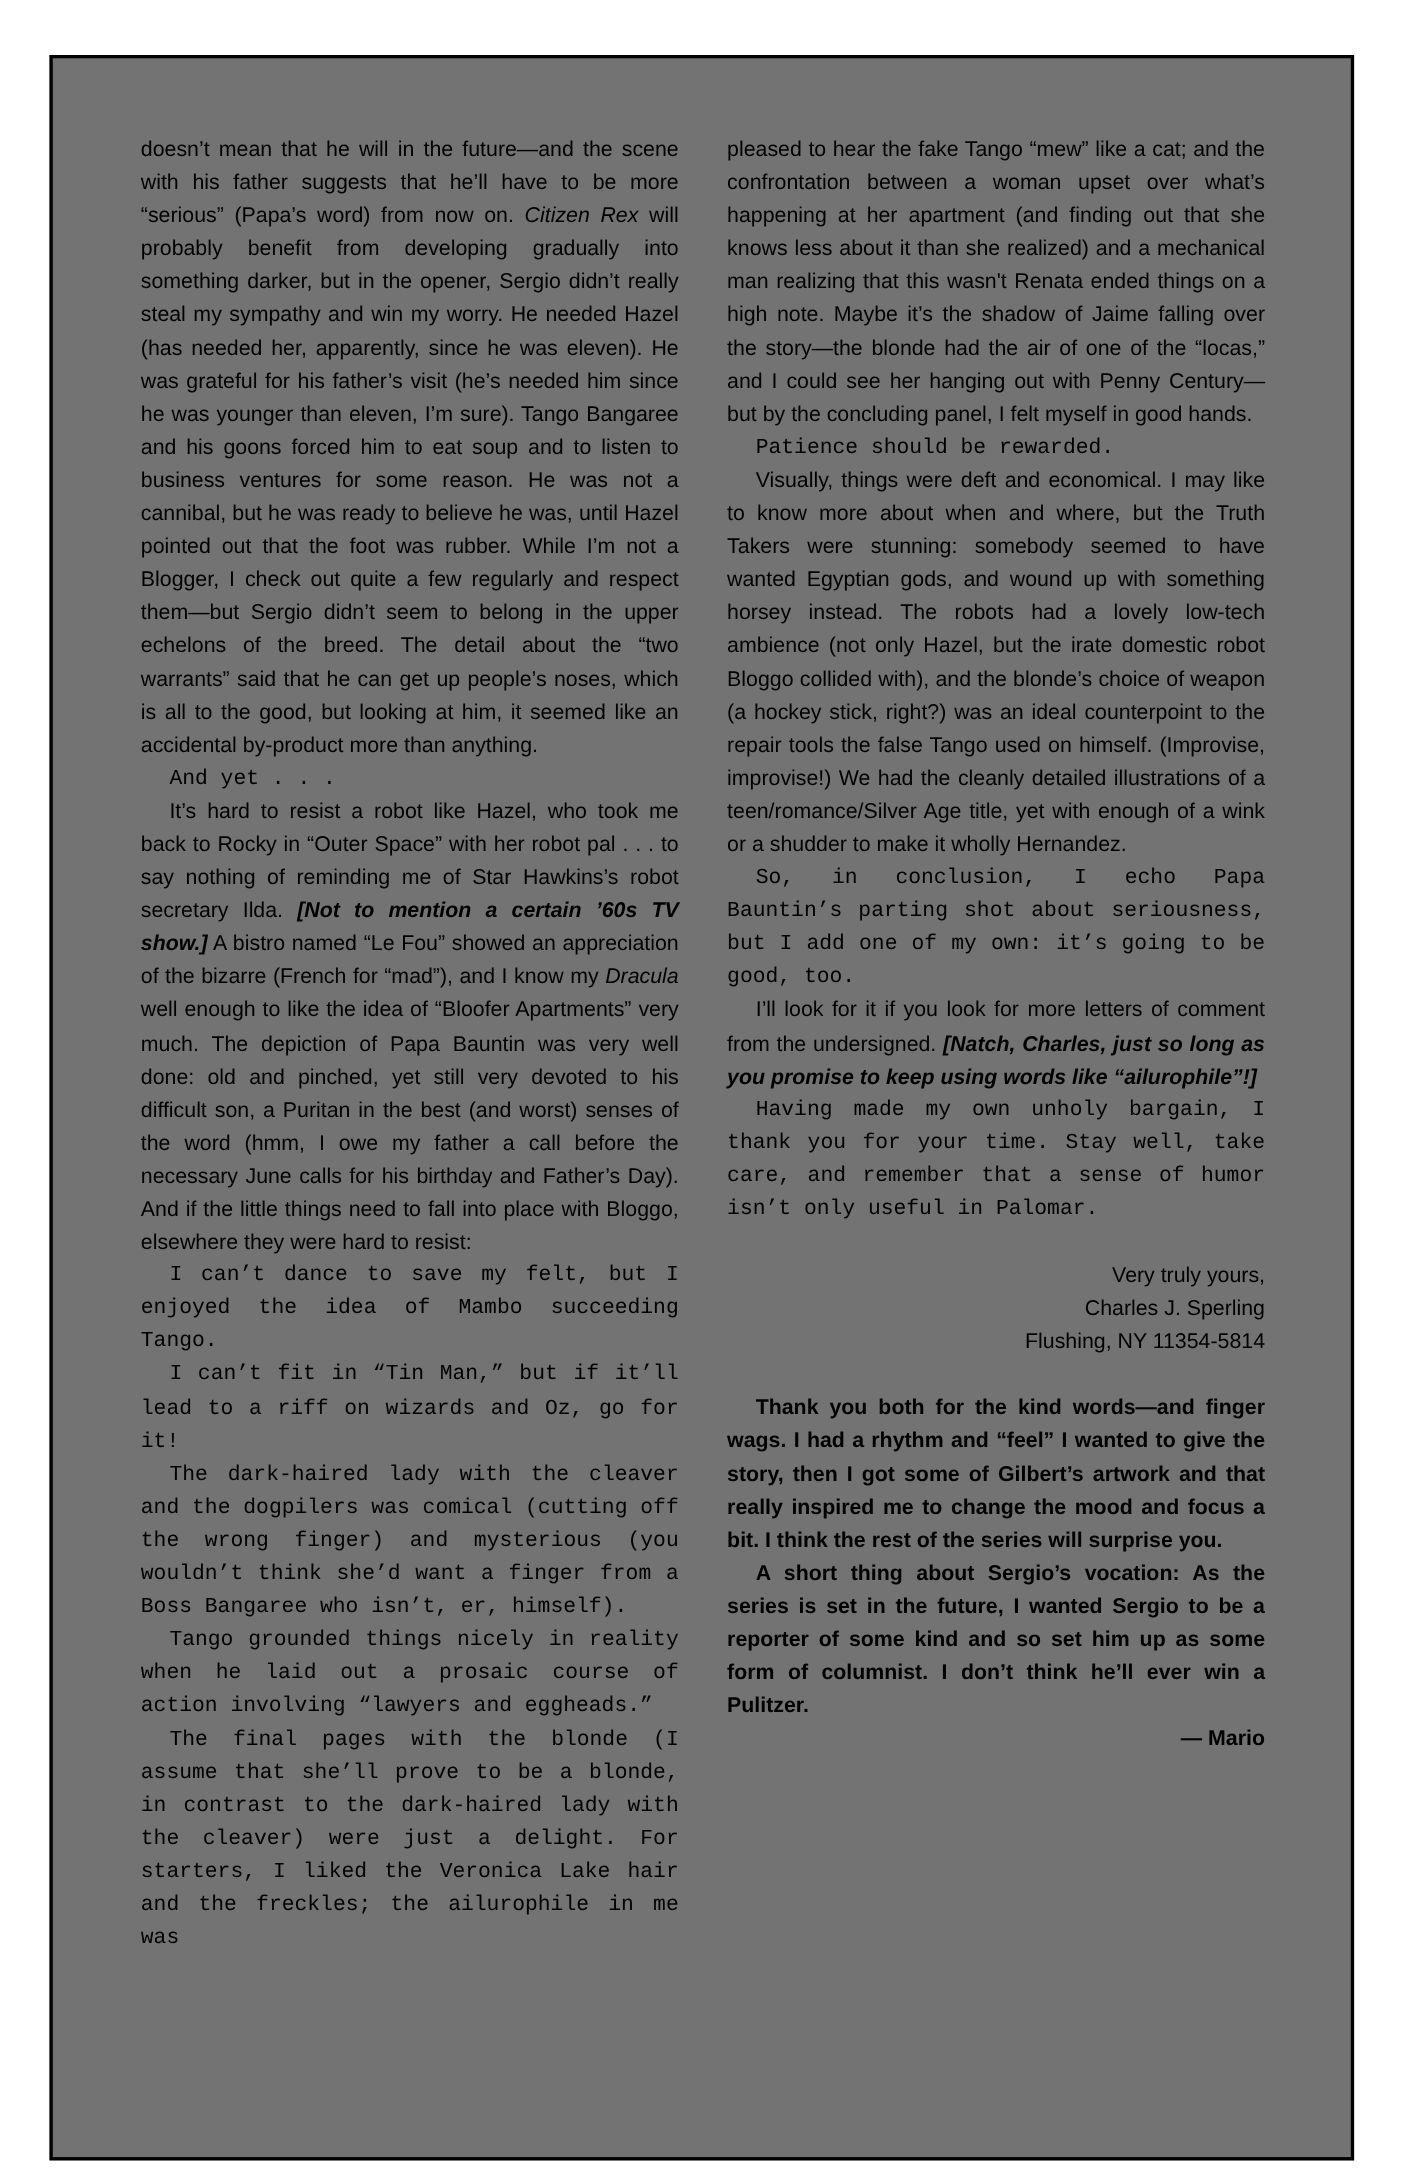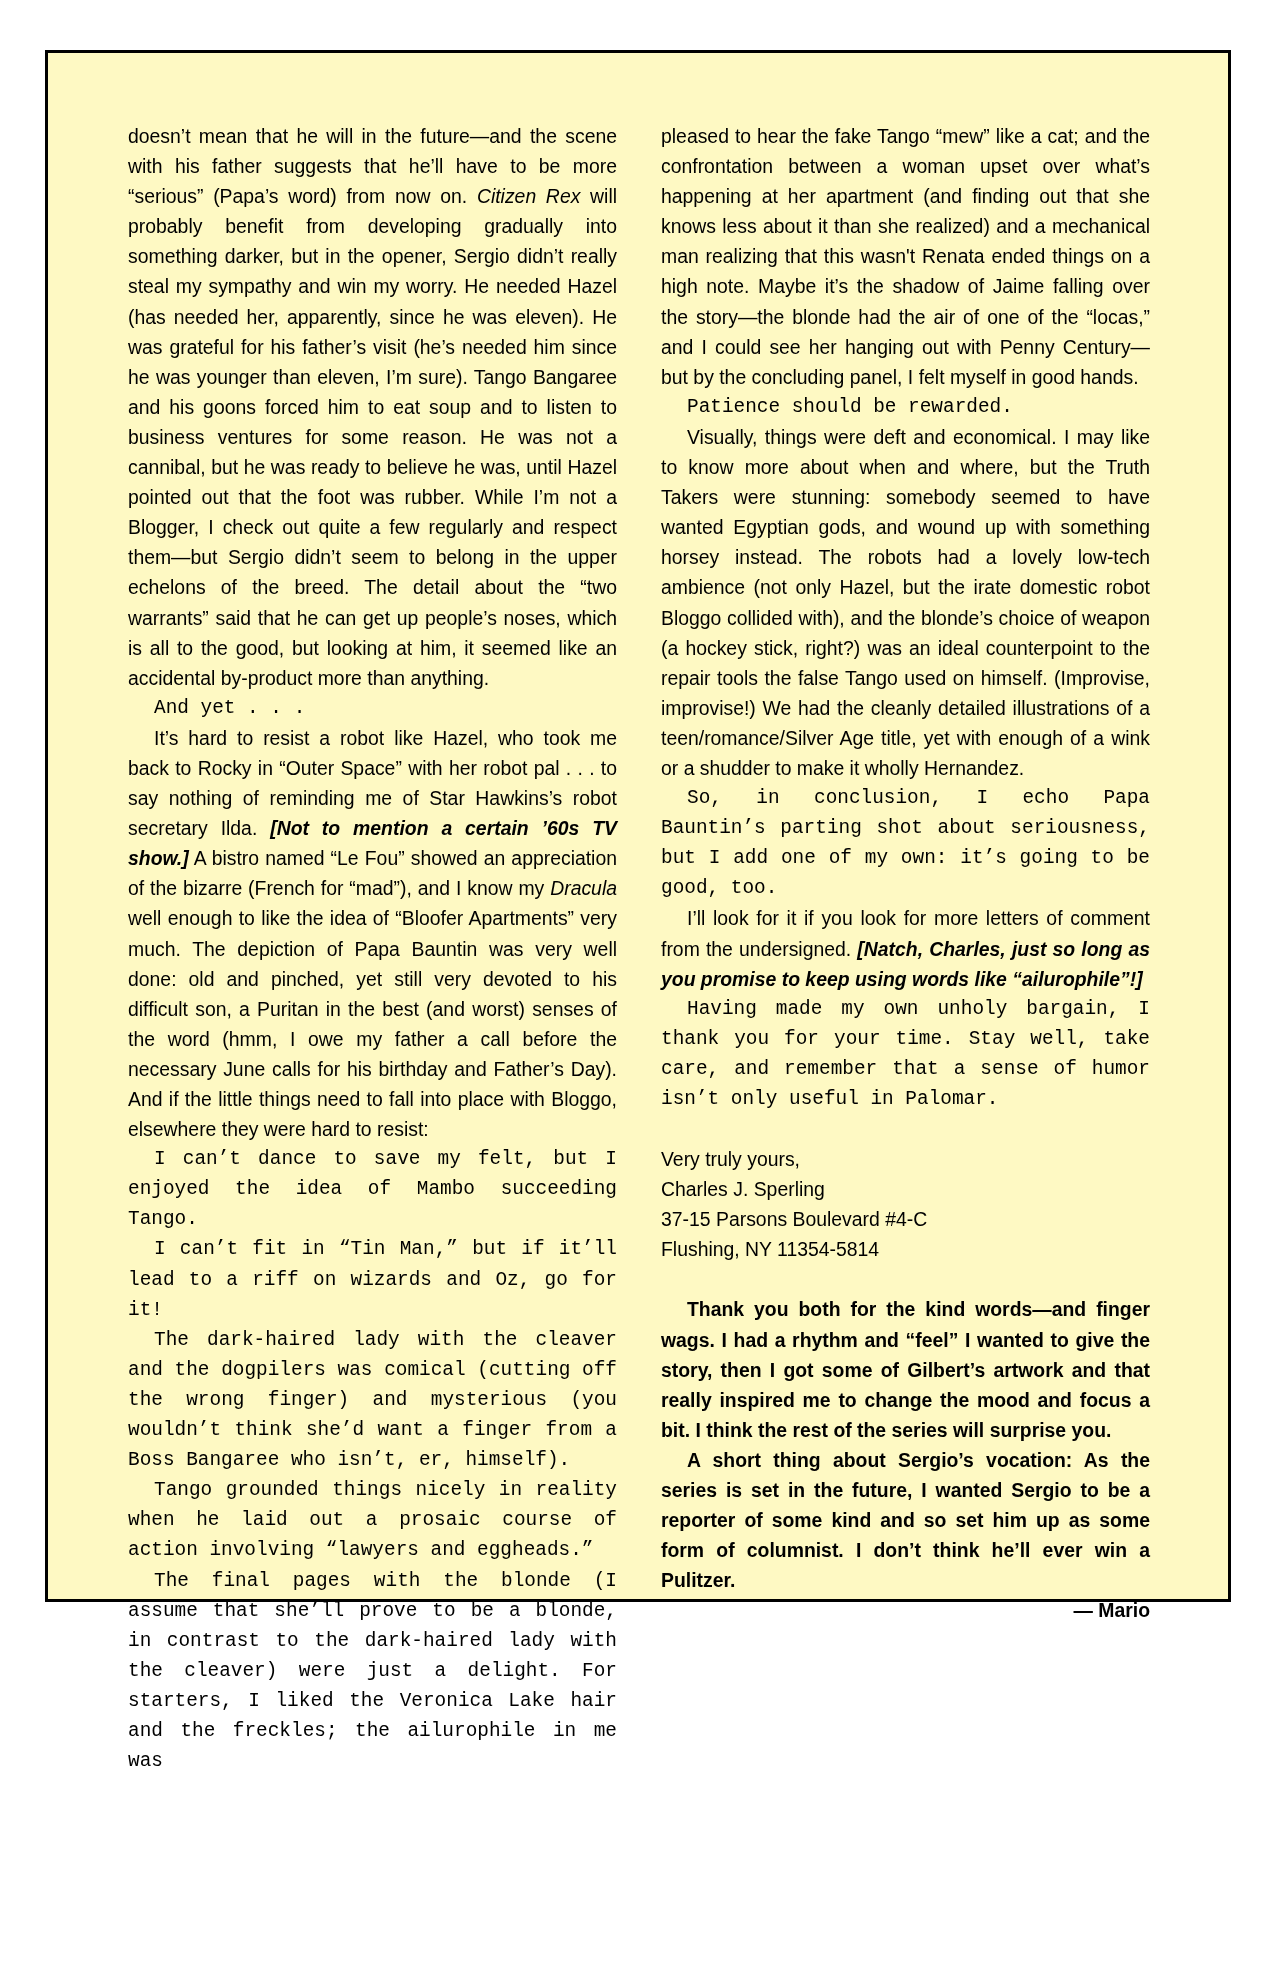--- a/index.html
+++ b/index.html
@@ -12,24 +12,24 @@
     height: 1973px;
     font-family: "Liberation Sans", sans-serif;
     color: #000000;
     overflow: hidden;
   }
   .page-frame {
     position: absolute;
     left: 45px;
     top: 50px;
     width: 1186px;
-    height: 1552px;
+    height: 1914px;
     border: 3px solid #000000;
     box-sizing: border-box;
-    background: #fef9c3;
+    background: #737373;
   }
   .columns {
     position: absolute;
     left: 80px;
     top: 68px;
     width: 1022px;
     display: flex;
     gap: 44px;
   }
   .col {
@@ -49,21 +49,21 @@
   p.noindent {
     text-indent: 0;
   }
   .ital { font-style: italic; }
   .bolditalic { font-weight: bold; font-style: italic; }
   .sig-block {
     margin-top: 30px;
     text-align: right;
   }
   .sig-block p {
-    text-align: left;
+    text-align: right;
     text-indent: 0;
   }
   .reply-block {
     margin-top: 30px;
   }
   .reply-block p {
     font-weight: bold;
     text-indent: 26px;
   }
   .reply-sign {
@@ -115,21 +115,20 @@
 
       <p class="indent last-line-natural"><span>So, in conclusion, I echo Papa Bauntin’s parting shot about seriousness, but I add one of my own: it’s going to be good, too.</span></p>
 
       <p class="indent"><span>I’ll look for it if you look for more letters of comment from the undersigned. </span><span class="bolditalic">[Natch, Charles, just so long as you promise to keep using words like “ailurophile”!]</span></p>
 
       <p class="indent last-line-natural"><span>Having made my own unholy bargain, I thank you for your time. Stay well, take care, and remember that a sense of humor isn’t only useful in Palomar.</span></p>
 
       <div class="sig-block">
         <p>Very truly yours,</p>
         <p>Charles J. Sperling</p>
-        <p>37-15 Parsons Boulevard #4-C</p>
         <p>Flushing, NY 11354-5814</p>
       </div>
 
       <div class="reply-block">
         <p>Thank you both for the kind words—and finger wags. I had a rhythm and “feel” I wanted to give the story, then I got some of Gilbert’s artwork and that really inspired me to change the mood and focus a bit. I think the rest of the series will surprise you.</p>
         <p>A short thing about Sergio’s vocation: As the series is set in the future, I wanted Sergio to be a reporter of some kind and so set him up as some form of columnist. I don’t think he’ll ever win a Pulitzer.</p>
         <div class="reply-sign">
           <p>— Mario</p>
         </div>
       </div>

